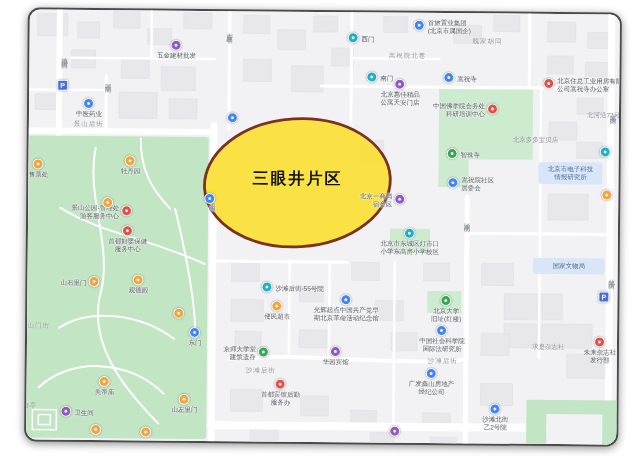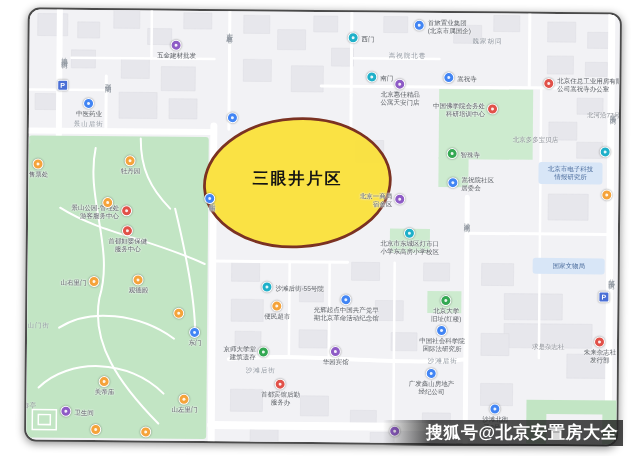--- a/index.html
+++ b/index.html
@@ -346,14 +346,13 @@
         <div class="civic" style="left: 533px; top: 256px; width: 72px; height: 16px;">
           <div>国家文物局</div>
         </div>
         <div class="civic" style="left: 538px; top: 160px; width: 64px; height: 22px;">
           <div>北京市电子科技</div>
           <div>情报研究所</div>
         </div>
       </div>
   </div>
 
-  <div id="watermark">搜狐号@北京安置房大全</div>
 </div>
 
 </body></html>

